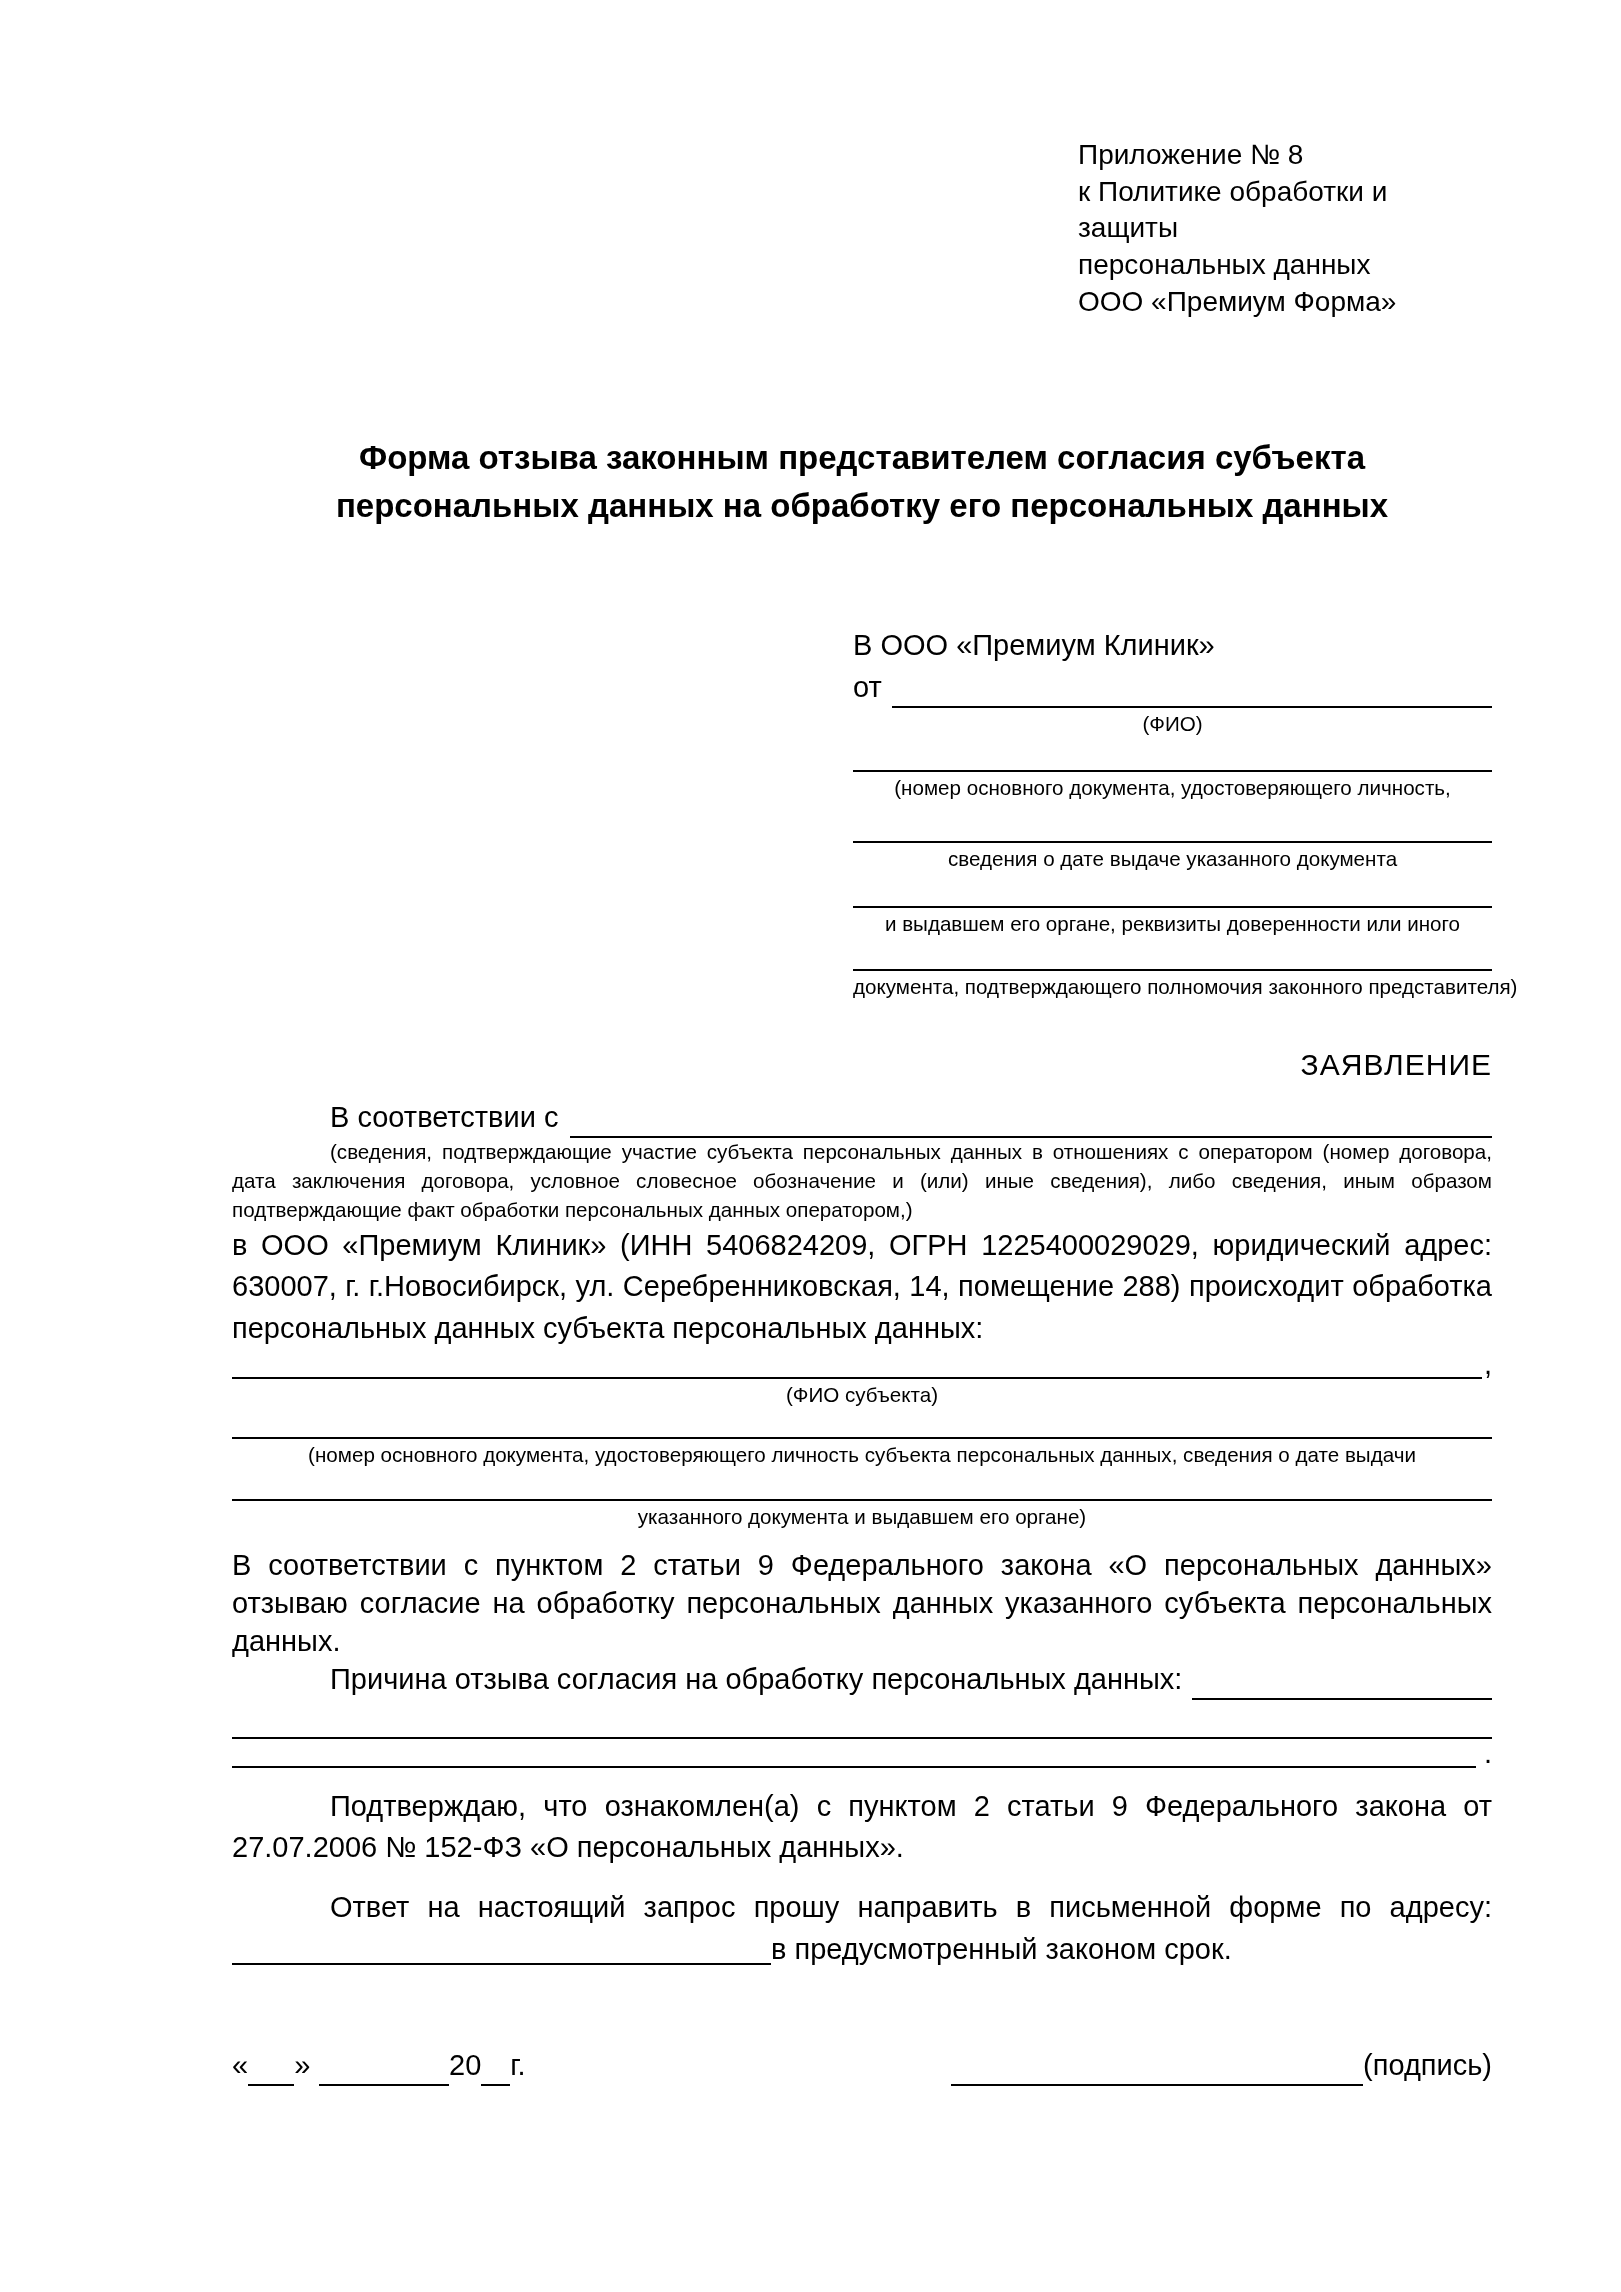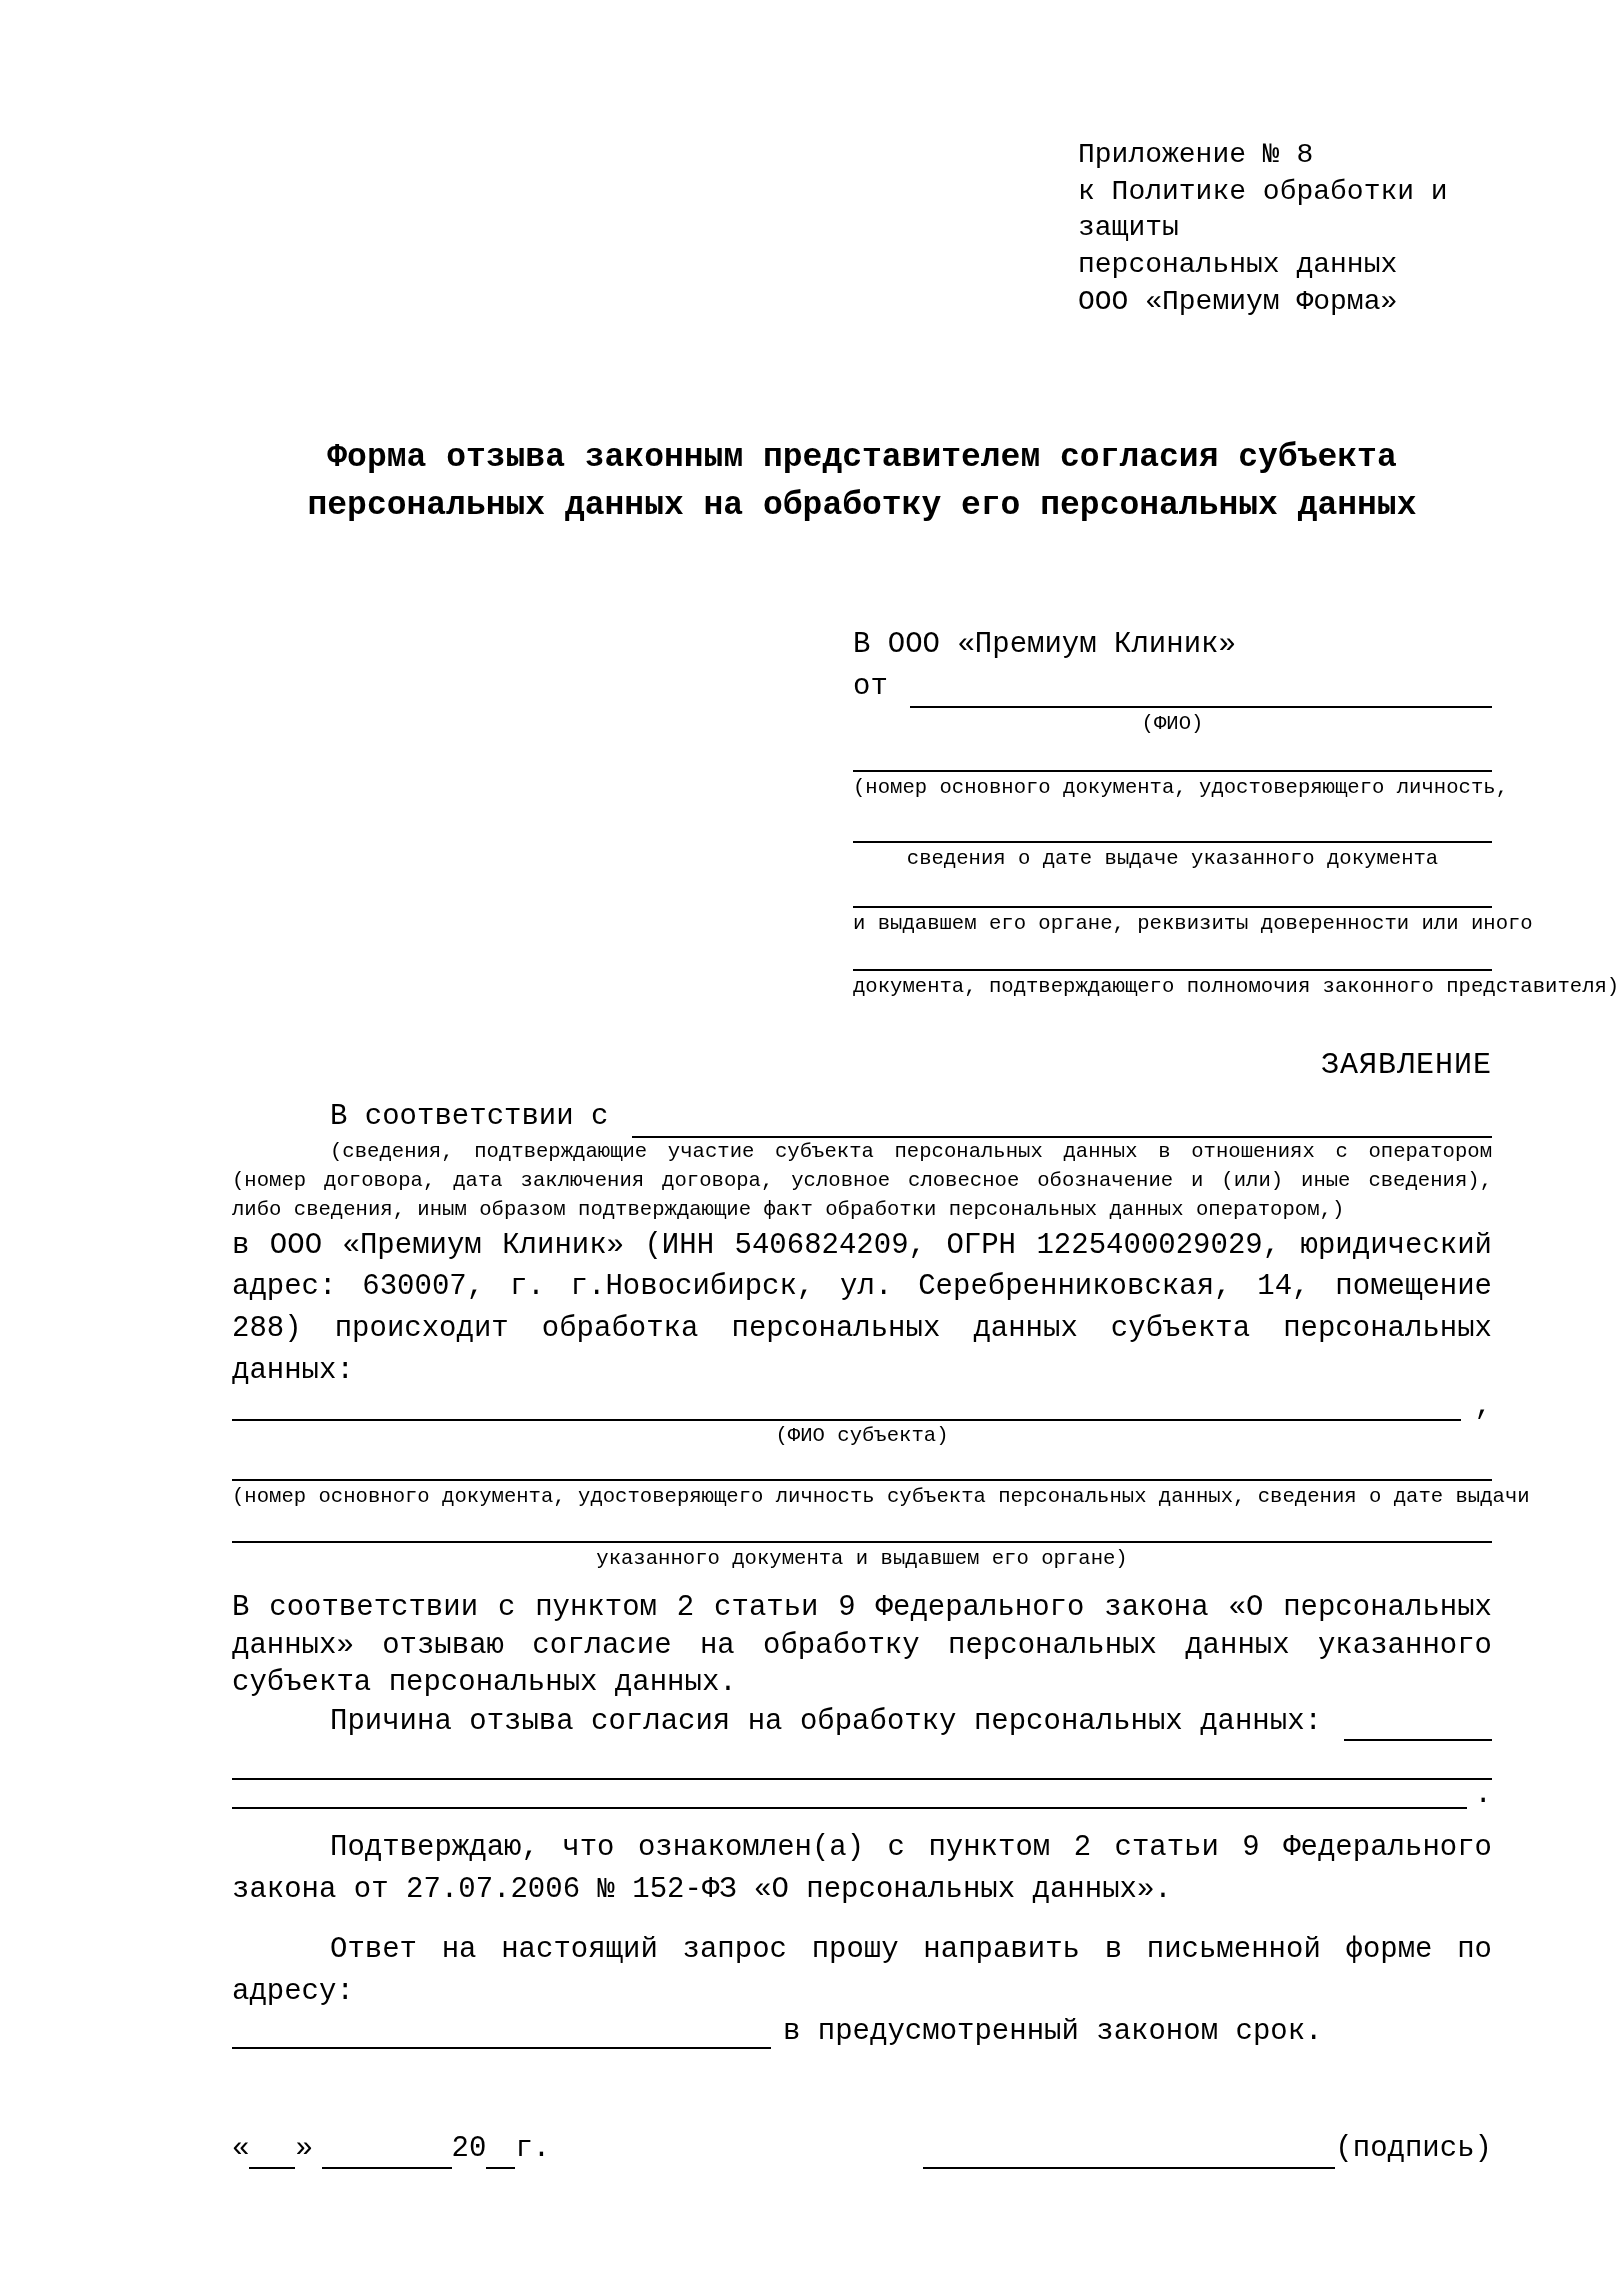--- a/index.html
+++ b/index.html
@@ -3,21 +3,21 @@
 <meta charset="utf-8">
 <style>
   * { margin:0; padding:0; box-sizing:border-box; }
   html,body { background:#e9e9e9; }
   .page {
     position:relative;
     width:1621px; height:2293px;
     margin:0 auto;
     background:#ffffff;
     color:#000000;
-    font-family:Liberation Mono, monospace;
+    font-family:Liberation Sans, sans-serif;
     font-size:29px;
     padding:137px 129px 12px 232px;
     overflow:hidden;
   }
 
   
   .appendix {
     width:414px;
     margin-left:auto;
     line-height:1.31;
@@ -33,21 +33,21 @@
     line-height:1.45;
   }
 
   
   .addressee {
     width:639px;
     margin-left:auto;
     margin-top:94px;
   }
   .addr-line { line-height:1.45; }
-  .row { display:flex; align-items:flex-end;gap:12px; }
+  .row { display:flex; align-items:flex-end; }
   .fill {
     flex:1 1 auto;
     border-bottom:2.9px solid #000;
     min-height:1em;
   }
   .caption {
     font-size:20.6px;
     text-align:center;
     white-space:nowrap;
     line-height:1.25;

